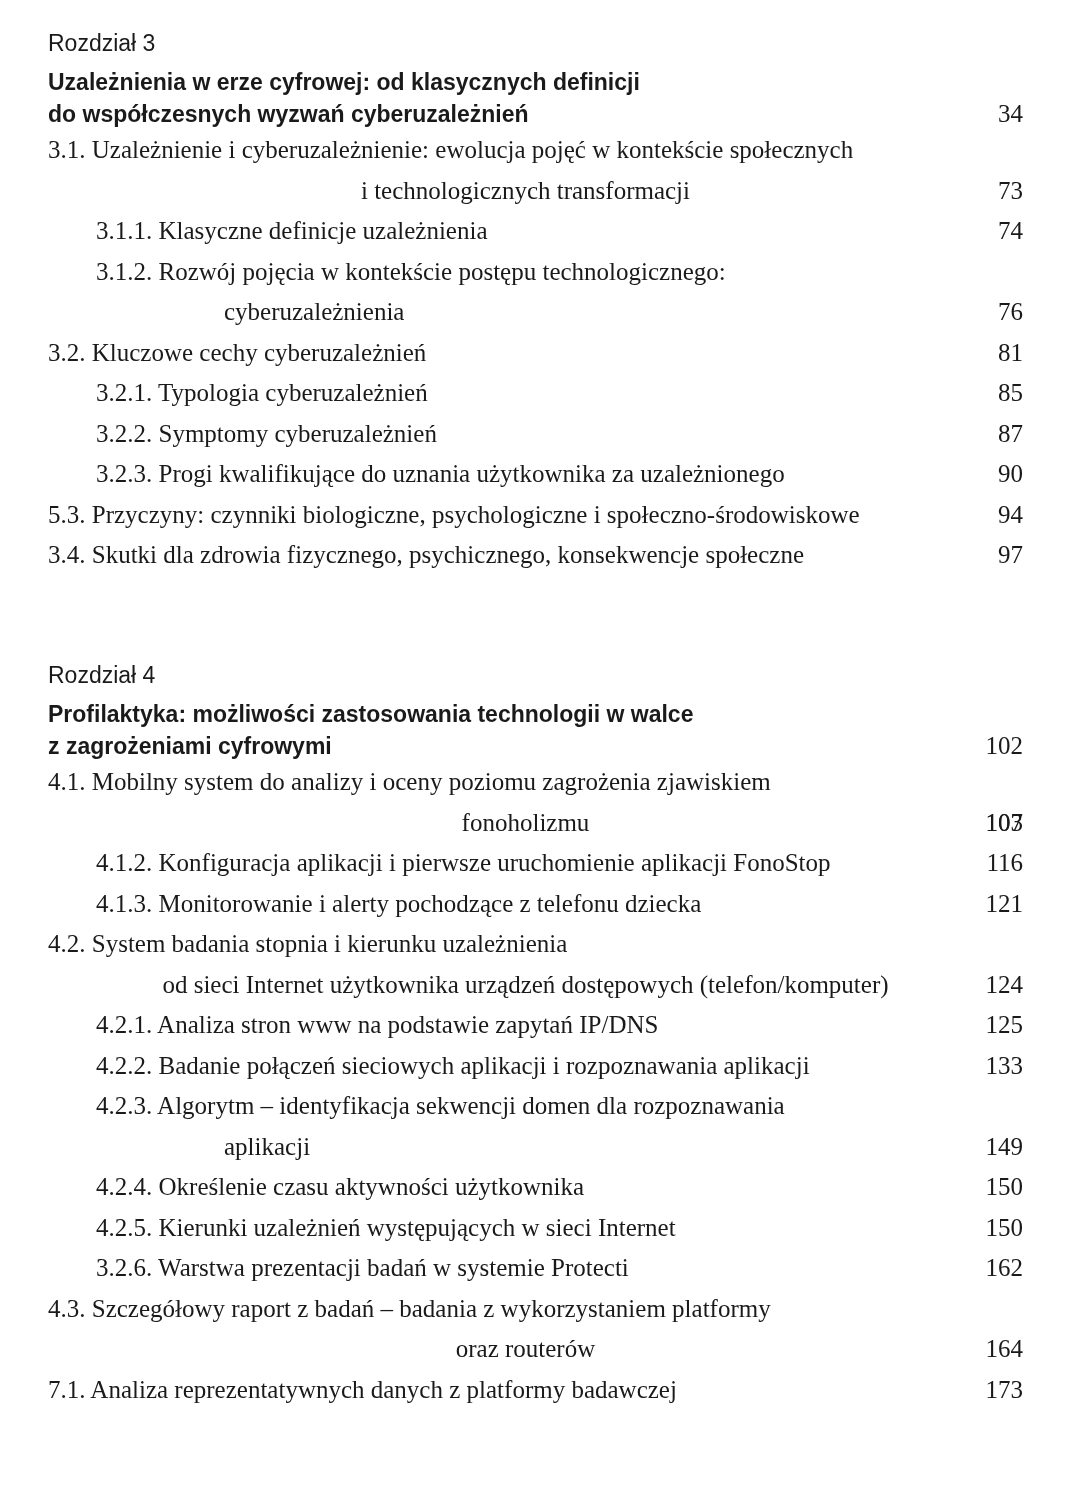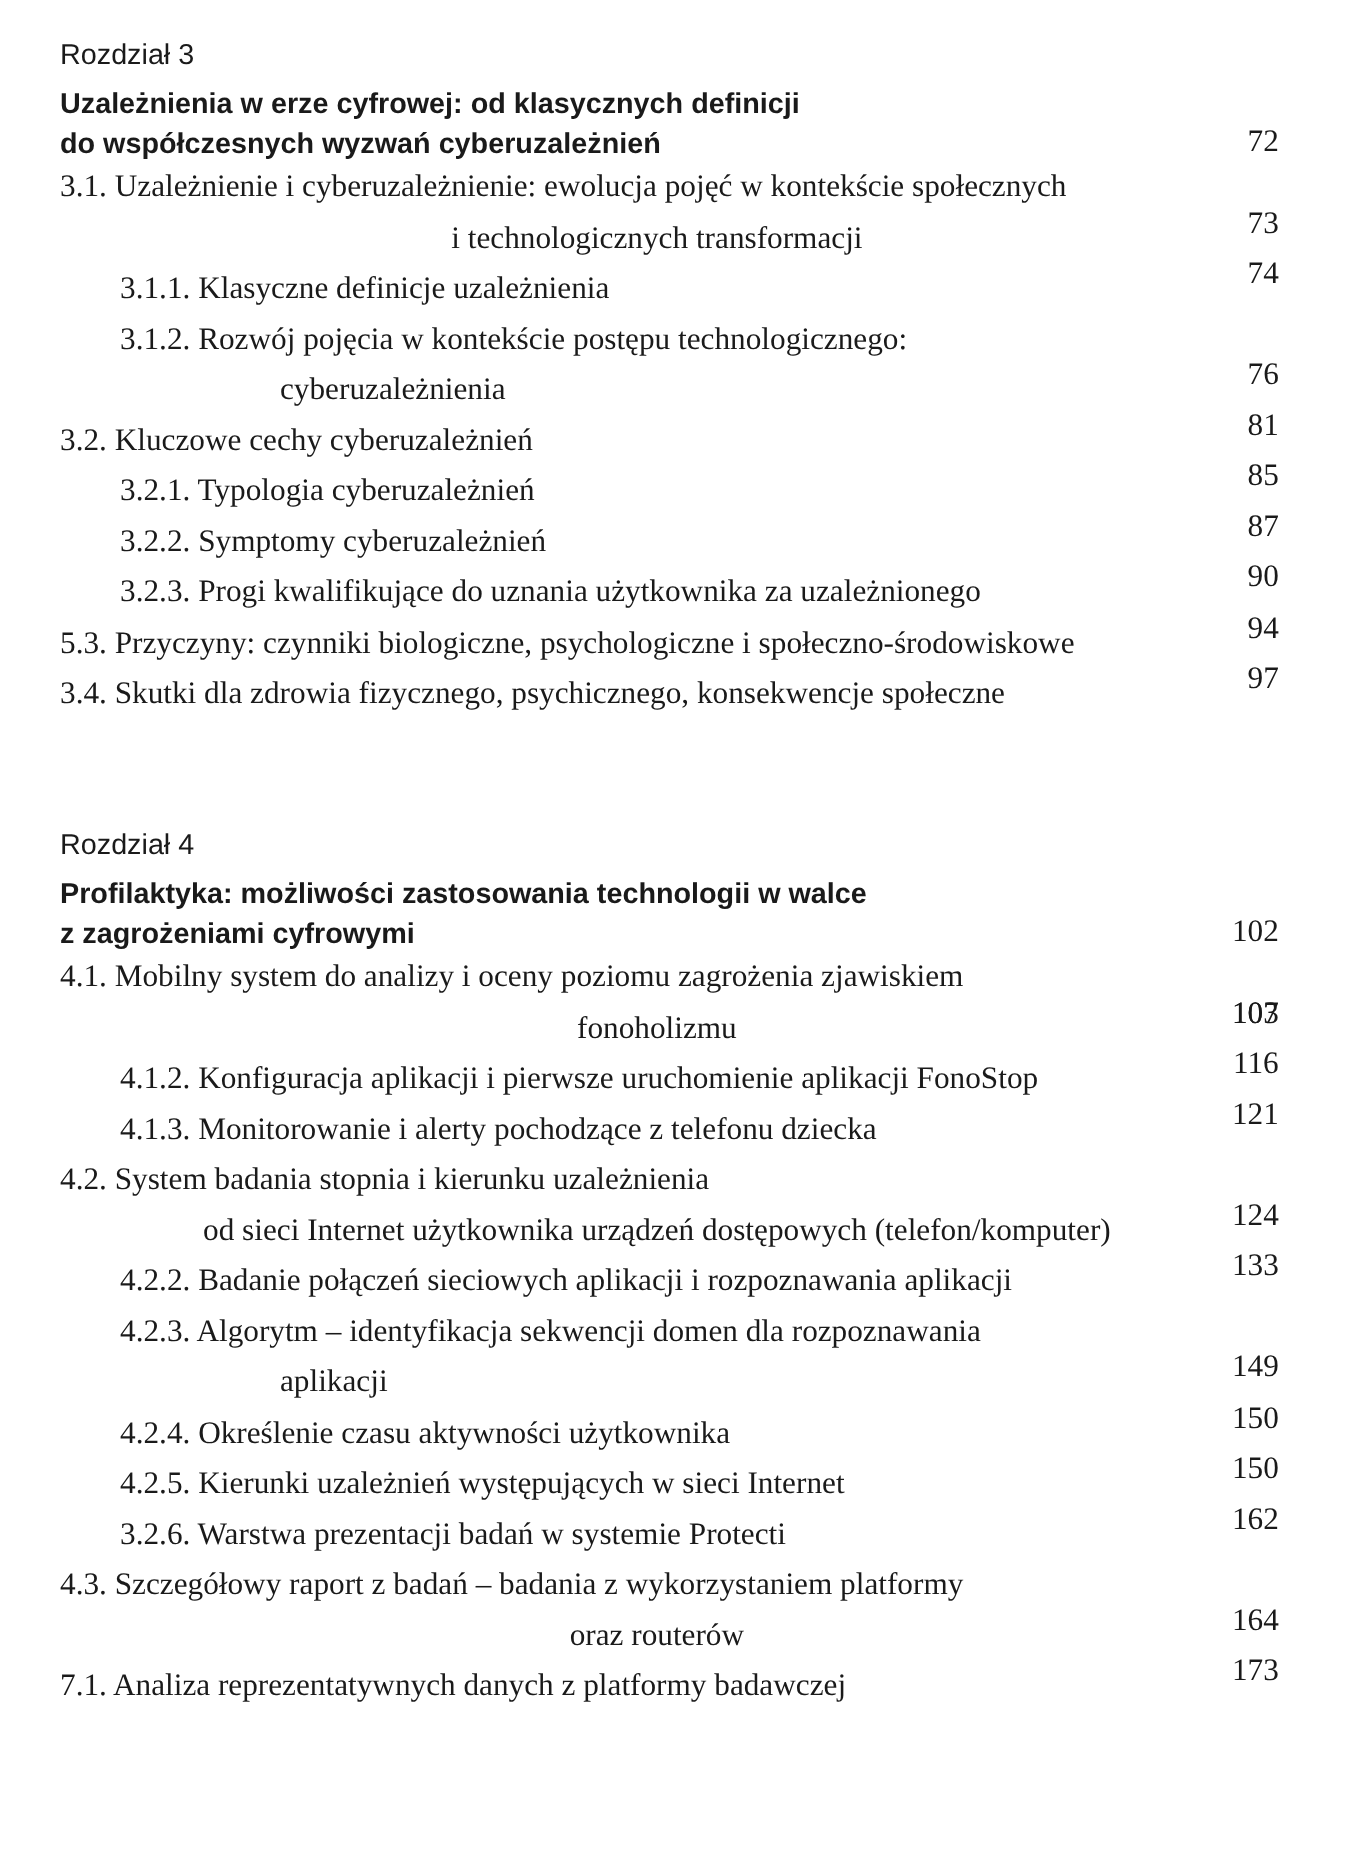--- a/index.html
+++ b/index.html
@@ -3,37 +3,37 @@
 <meta charset="utf-8">
 <style>
   html, body { margin:0; padding:0; background:#ffffff; }
   body { width:1076px; height:1492px; position:relative; overflow:hidden; color:#1a1a1a; }
   .page { position:absolute; left:0; top:0; width:1076px; height:1476px; }
   .chapter { position:absolute; left:48px; width:975px; }
   .ch-label { font-family:"Liberation Sans", sans-serif; font-size:23px; line-height:30px; height:38px; }
   .ch-title { font-family:"Liberation Sans", sans-serif; font-weight:bold; font-size:23px; line-height:32px; position:relative; padding-right:80px; }
   .ch-title .pg { font-family:"Liberation Serif", serif; font-weight:normal; font-size:25px; position:absolute; right:0; bottom:0; }
   .entry { font-family:"Liberation Serif", serif; font-size:25px; line-height:40.5px; position:relative; padding-right:70px; }
-  .entry .pg { position:absolute; right:0; bottom:12px; }
+  .entry .pg { position:absolute; right:0; bottom:0; }
   .lvl1 { padding-left:0; }
   .lvl1 .cont { padding-left:50px;text-align:center; }
   .lvl2 { padding-left:48px; }
   .lvl2 .cont { padding-left:128px; }
   .line { display:block; white-space:nowrap; }
 </style>
 </head>
 <body>
 
 <div class="page">
   <div class="chapter" id="ch0" style="top:28px;">
     <div class="ch-label">Rozdział 3</div>
     <div class="ch-title">
       <span class="line">Uzależnienia w erze cyfrowej: od klasycznych definicji</span>
       <span class="line">do współczesnych wyzwań cyberuzależnień</span>
-      <span class="pg">72</span>
+      <span class="pg">34</span>
     </div>
     <div class="entries" style="margin-top:0px;">
         <div class="entry lvl1">
           <span class="line">3.1. Uzależnienie i cyberuzależnienie: ewolucja pojęć w kontekście społecznych</span>
           <span class="line cont">i technologicznych transformacji</span>
           <span class="pg">73</span>
         </div>
         <div class="entry lvl2">
           <span class="line">3.1.1. Klasyczne definicje uzależnienia</span>
           <span class="pg">74</span>
@@ -93,20 +93,24 @@
         <div class="entry lvl2">
           <span class="line">4.1.3. Monitorowanie i alerty pochodzące z telefonu dziecka</span>
           <span class="pg">121</span>
         </div>
         <div class="entry lvl1">
           <span class="line">4.2. System badania stopnia i kierunku uzależnienia</span>
           <span class="line cont">od sieci Internet użytkownika urządzeń dostępowych (telefon/komputer)</span>
           <span class="pg">124</span>
         </div>
         <div class="entry lvl2">
+          <span class="line">4.2.1. Analiza stron www na podstawie zapytań IP/DNS</span>
+          <span class="pg">125</span>
+        </div>
+        <div class="entry lvl2">
           <span class="line">4.2.2. Badanie połączeń sieciowych aplikacji i rozpoznawania aplikacji</span>
           <span class="pg">133</span>
         </div>
         <div class="entry lvl2">
           <span class="line">4.2.3. Algorytm – identyfikacja sekwencji domen dla rozpoznawania</span>
           <span class="line cont">aplikacji</span>
           <span class="pg">149</span>
         </div>
         <div class="entry lvl2">
           <span class="line">4.2.4. Określenie czasu aktywności użytkownika</span>

